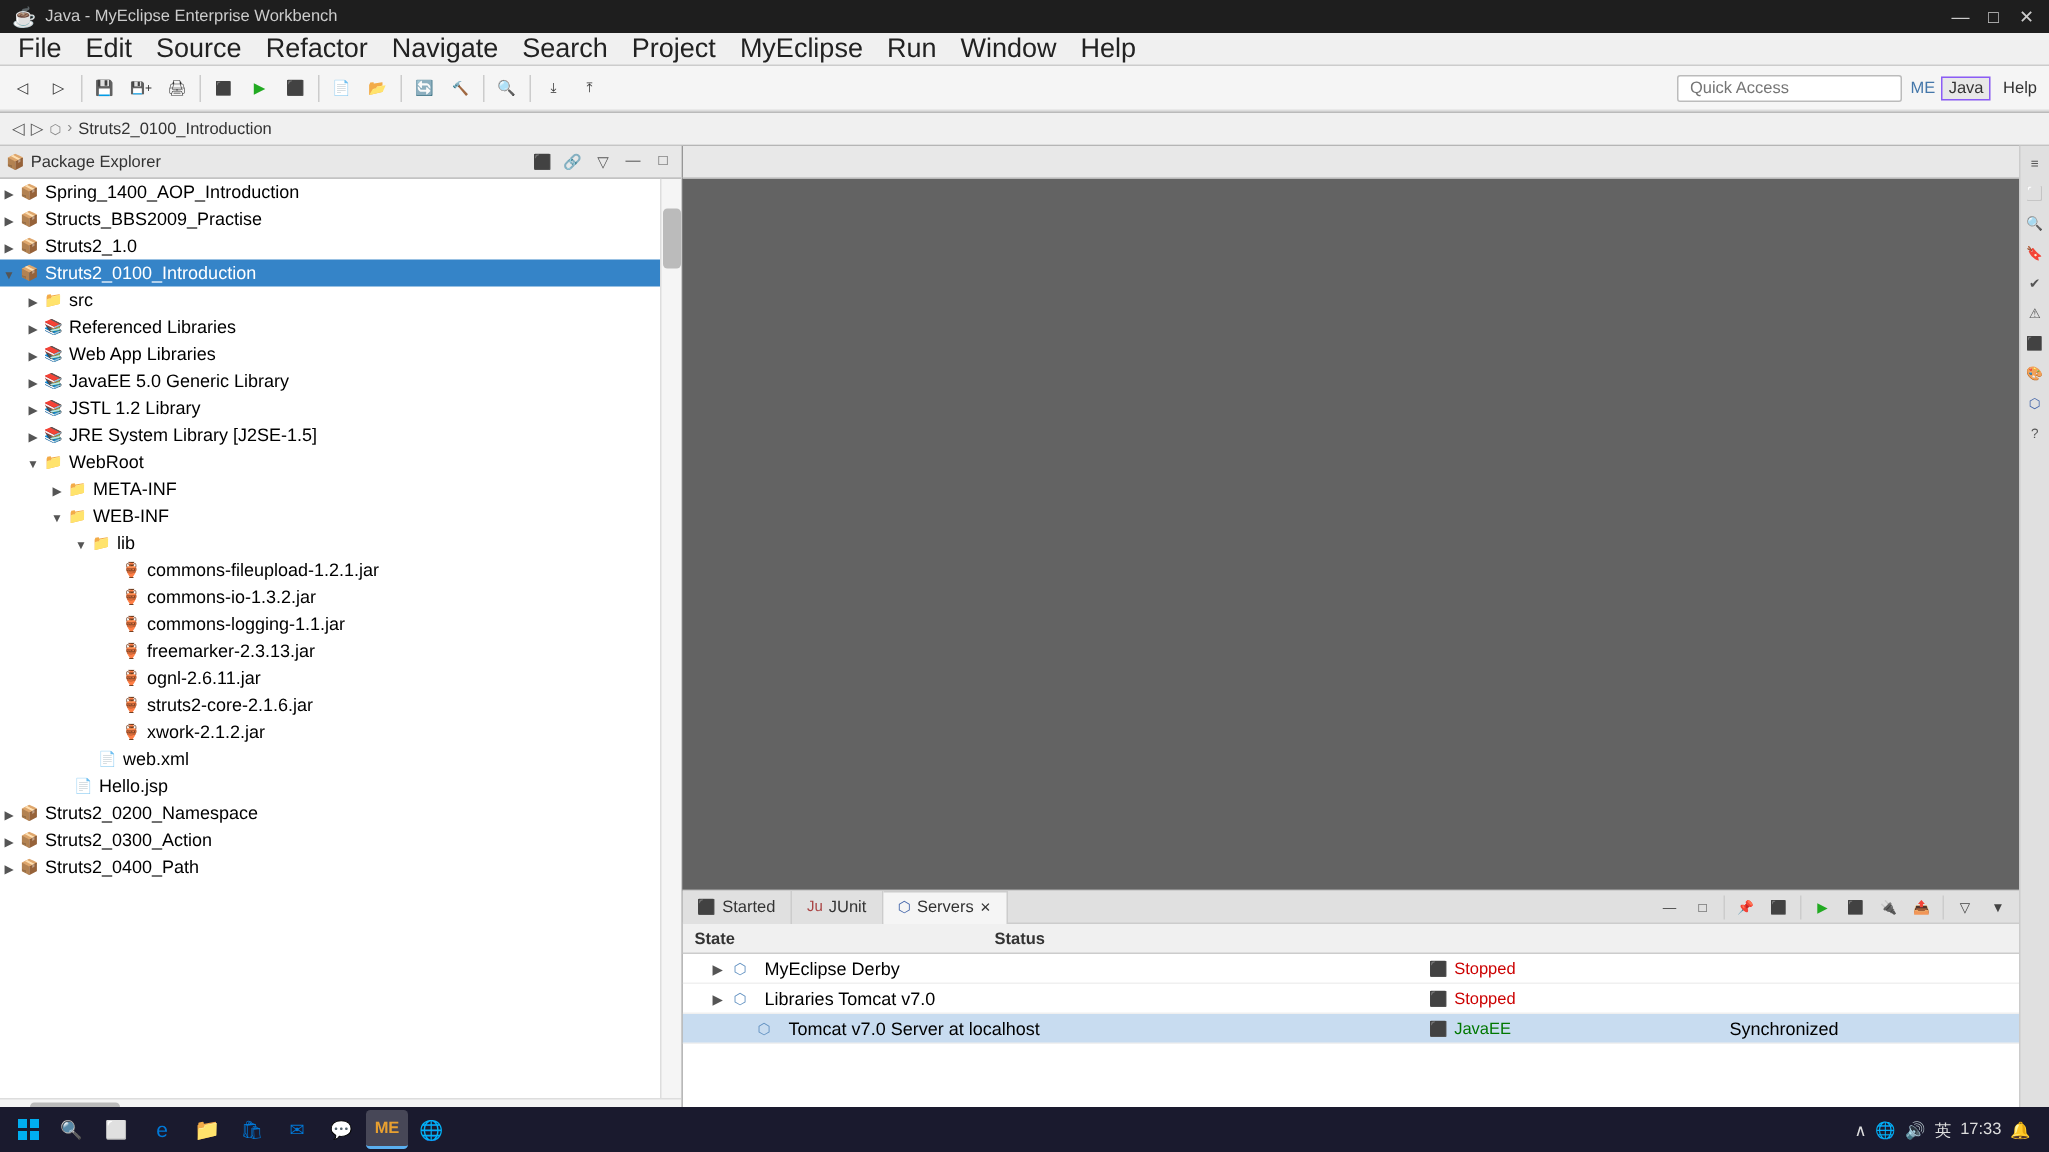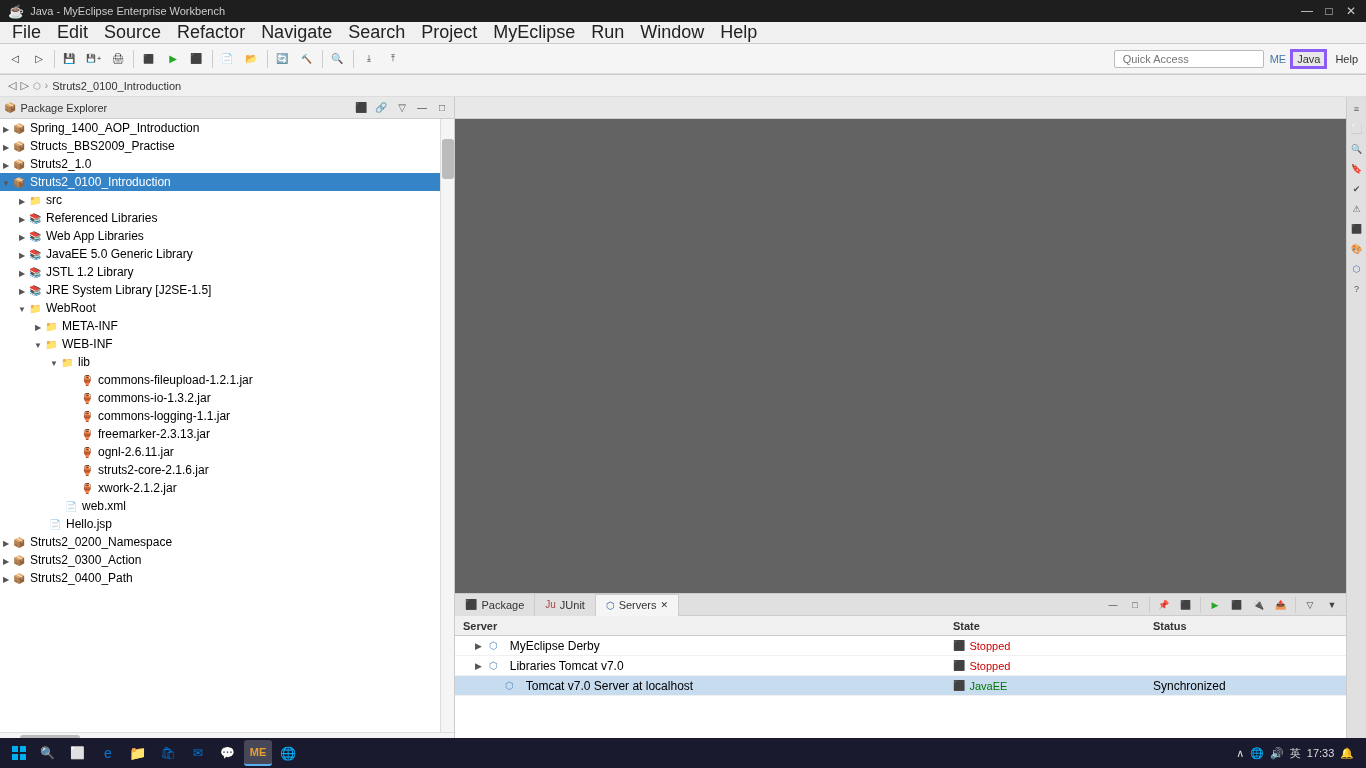--- a/index.html
+++ b/index.html
@@ -354,21 +354,21 @@
       <span class="toolbar-btn">🔄</span>
       <span class="toolbar-btn" style="font-size:9px;">🔨</span>
       <div class="toolbar-sep"></div>
       <span class="toolbar-btn">🔍</span>
       <div class="toolbar-sep"></div>
       <span class="toolbar-btn" style="font-size:9px;">⤓</span>
       <span class="toolbar-btn" style="font-size:9px;">⤒</span>
       <input class="quick-access" type="text" placeholder="Quick Access" style="">
       <div class="toolbar-right-btns">
         <span style="font-size:11px; color:#4477aa;">ME</span>
-        <span style="font-size:11px; color:#333; border:3px solid #8b5cf6; padding:1px 4px; background:#e8e8e8; cursor:pointer;">Java</span>
+        <span style="font-size:11px; color:#333; border:1px solid #8b5cf6; padding:1px 4px; background:#e8e8e8; cursor:pointer;">Java</span>
         <span style="font-size:11px; color:#333; padding:1px 4px; cursor:pointer;">Help</span>
       </div>
     </div>
   </div>
 
   <div class="breadcrumb-bar">
     <span style="cursor:pointer; color:#555;">◁</span>
     <span style="cursor:pointer; color:#555;">▷</span>
     <span style="font-size:9px; color:#888;">⬡</span>
     <span style="color:#888; font-size:10px;">›</span>
@@ -678,21 +678,21 @@
         <div class="editor-area" style="position:relative;">
           <div style="height:22px; background:#e8e8e8; border-bottom:1px solid #ccc; display:flex; align-items:center;">
           </div>
         </div>
 
         <div class="bottom-panel">
 
           <div class="bottom-tabs-bar">
             <div class="btm-tab">
               <span style="font-size:10px;">⬛</span>
-              <span>Package</span>
+              <span>Started</span>
             </div>
             <div class="btm-tab">
               <span style="font-size:10px; color:#aa4444;text-align:center;">Ju</span>
               <span>JUnit</span>
             </div>
             <div class="btm-tab active">
               <span style="font-size:10px; color:#4466aa;">⬡</span>
               <span>Servers</span>
               <span class="btm-tab-x">✕</span>
             </div>
@@ -711,21 +711,20 @@
               <span class="btm-tb-btn">📤</span>
               <div class="btm-tb-sep"></div>
               <span class="btm-tb-btn">▽</span>
               <span class="btm-tb-btn">▼</span>
             </div>
           </div>
 
           <div class="bottom-content">
 
             <div class="sv-header">
-              <div style="width:490px;" class="sv-hcell">Server</div>
               <div style="width:200px;" class="sv-hcell">State</div>
               <div style="flex:1;" class="sv-hcell">Status</div>
             </div>
 
             <div class="sv-row">
               <div style="width:490px; display:flex; align-items:center;">
                 <div class="sv-indent"></div>
                 <span class="sv-arrow">▶</span>
                 <span style="font-size:10px; margin-right:4px; color:#6090c0;">⬡</span>
                 <span class="sv-cell">MyEclipse Derby</span>

